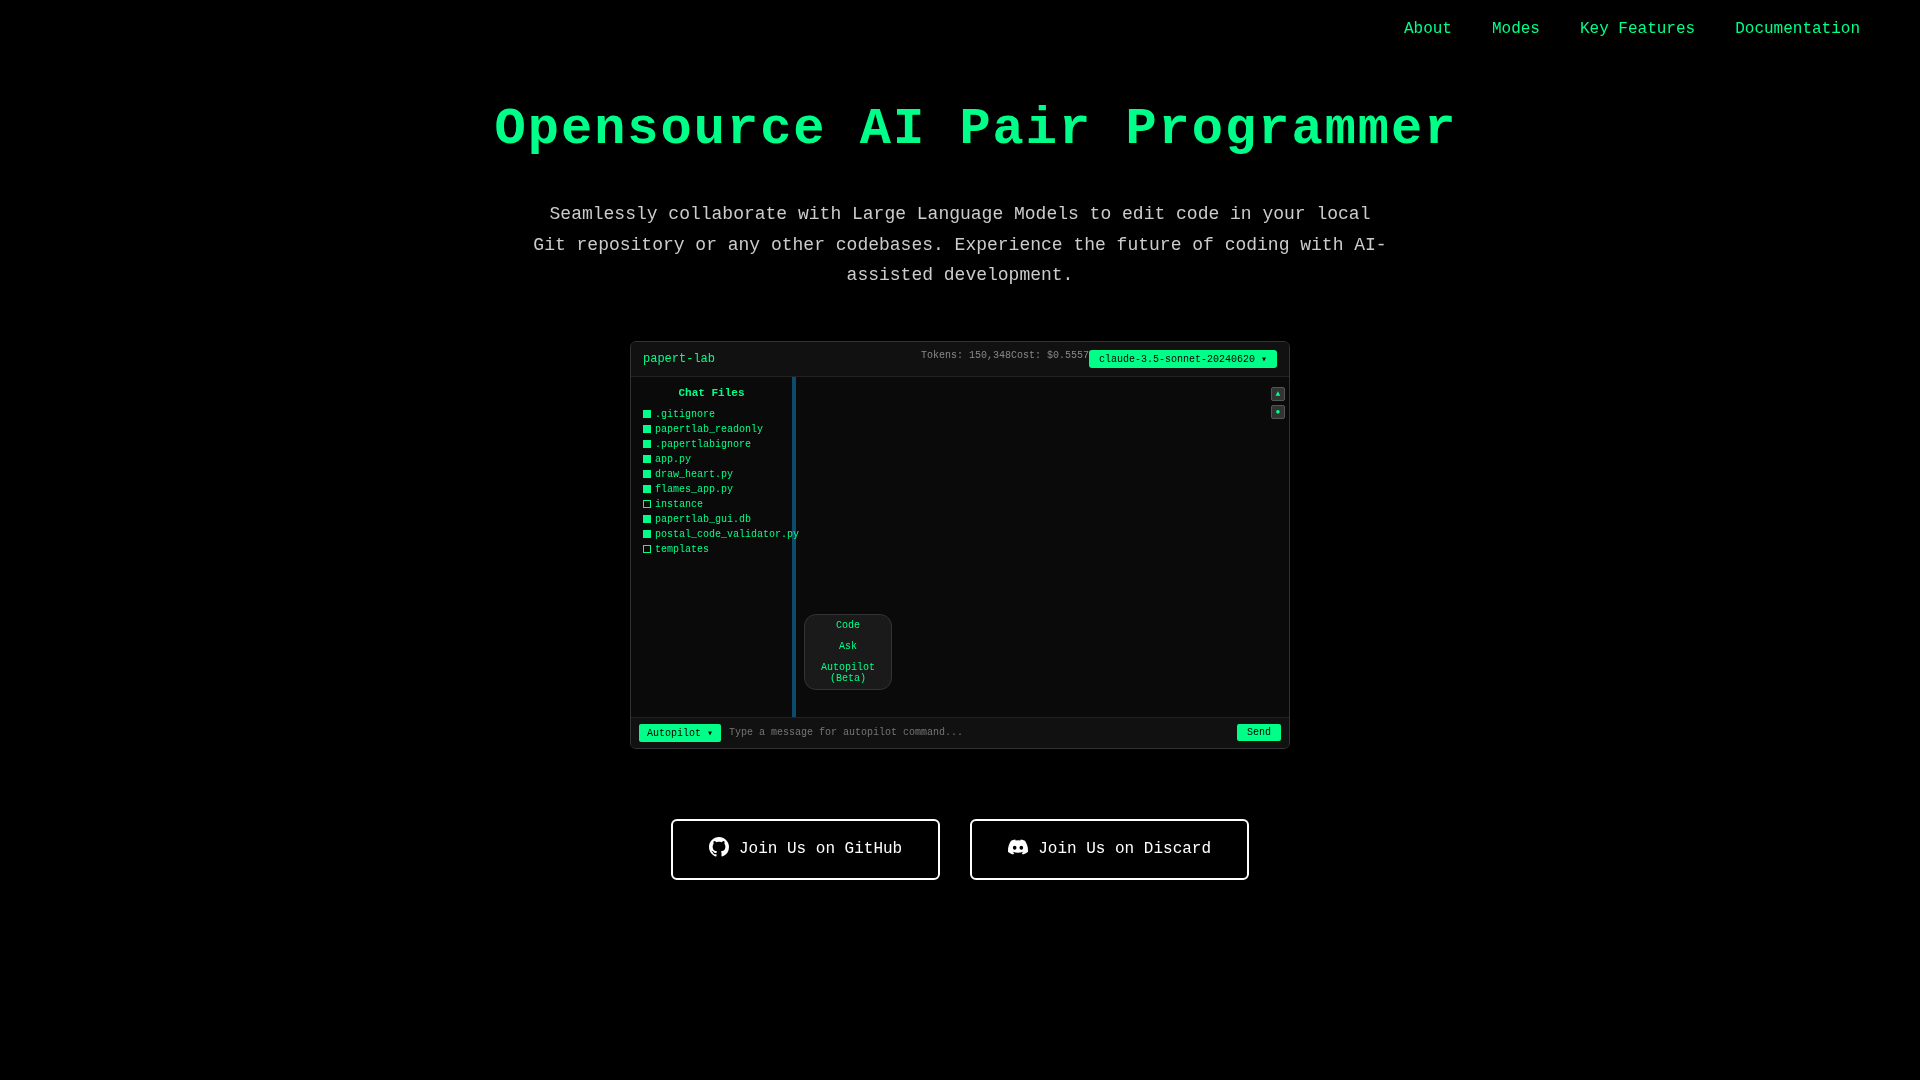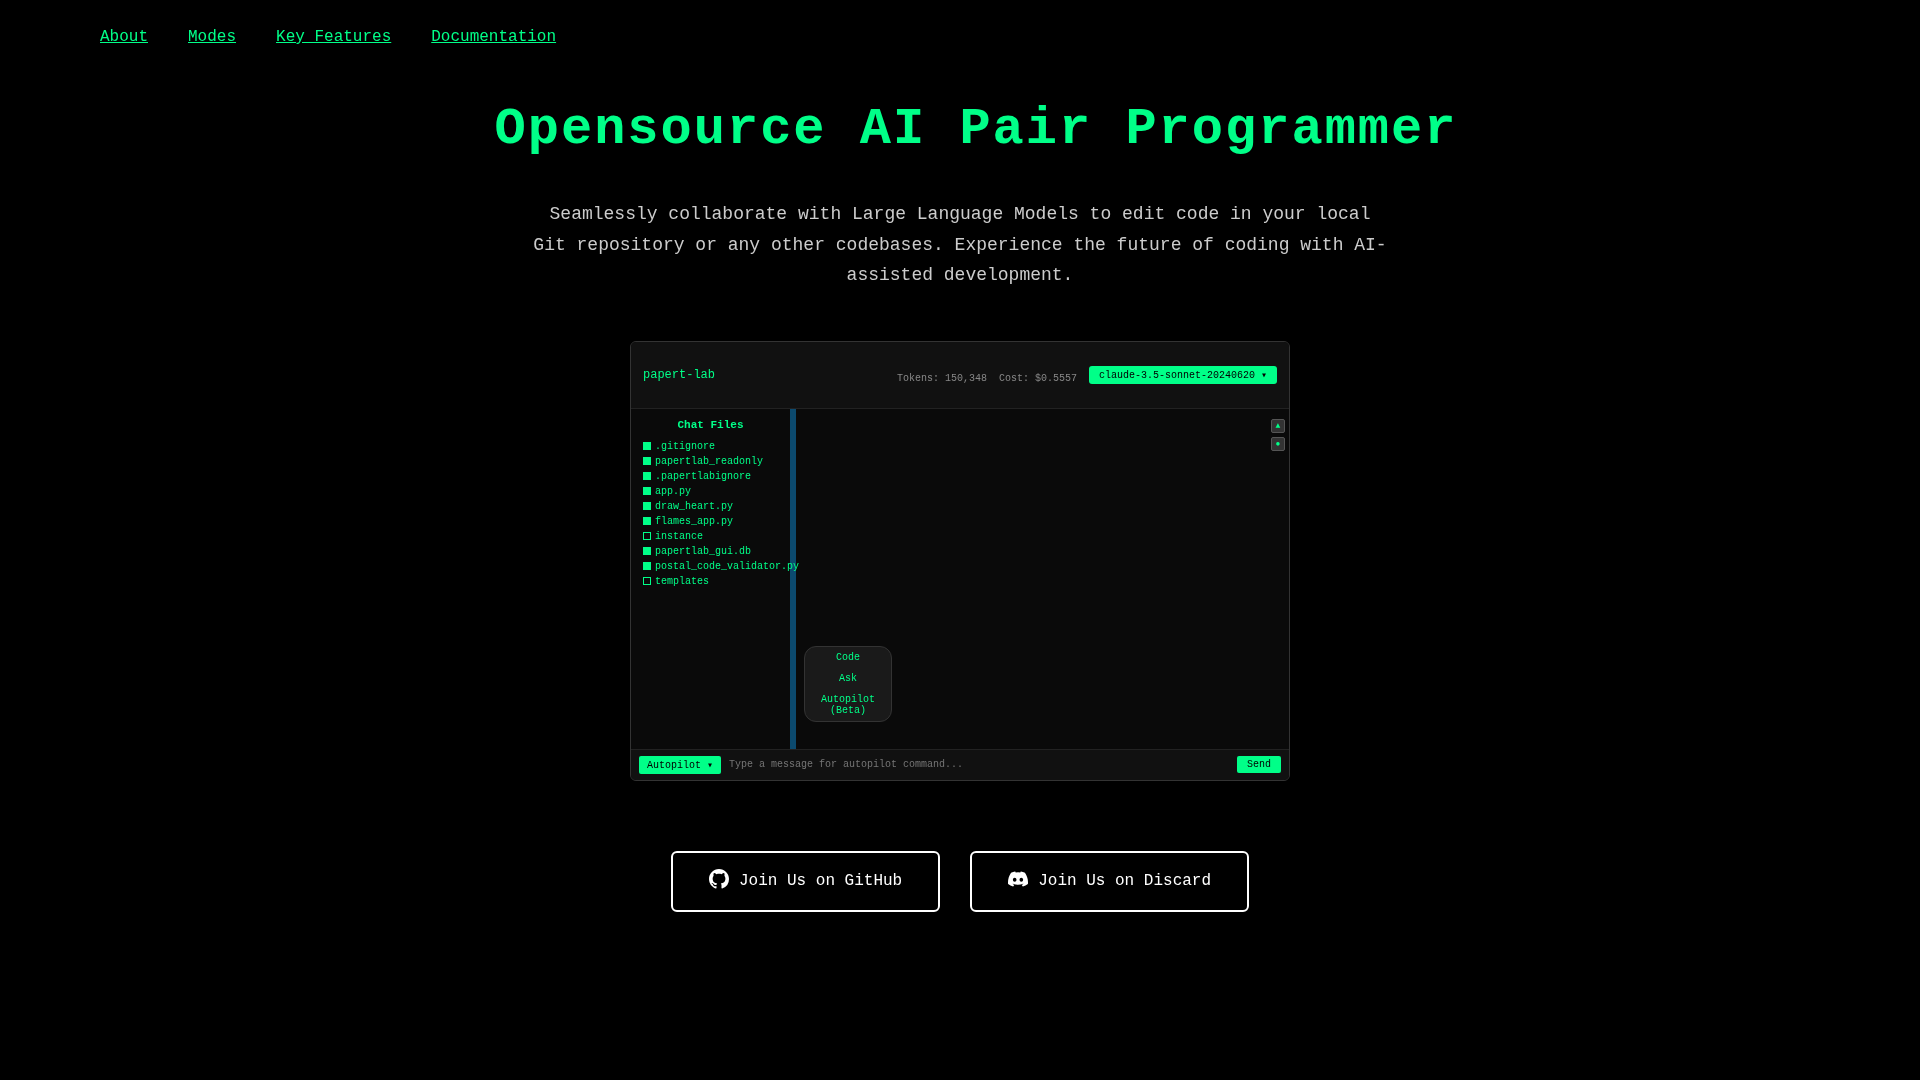--- a/index.html
+++ b/index.html
@@ -13,24 +13,24 @@
       overflow-x: hidden;
     }
 
     
     nav {
       position: fixed;
       top: 0;
       left: 0;
       right: 0;
       display: flex;
-      align-items: center;
-      padding: 28px 60px;
+      justify-content: flex-end;
+      align-items: center;
+      padding: 20px 60px;
       z-index: 100;
-      text-decoration: underline;
     }
 
     nav a {
       color: #00ff88;
       text-decoration: none;
       margin-left: 40px;
       font-size: 16px;
       font-family: 'Courier New', Courier, monospace;
       cursor: pointer;
     }
@@ -68,21 +68,21 @@
       width: 660px;
       border: 1px solid #333;
       border-radius: 6px;
       background: #0a0a0a;
       margin-bottom: 60px;
       overflow: hidden;
     }
 
     .terminal-header {
       background: #111;
-      padding: 24px 12px;
+      padding: 8px 12px;
       display: flex;
       justify-content: space-between;
       align-items: center;
       border-bottom: 1px solid #222;
     }
 
     .terminal-title {
       color: #00ff88;
       font-size: 12px;
     }
@@ -103,21 +103,21 @@
       cursor: pointer;
     }
 
     .terminal-body {
       display: flex;
       height: 340px;
     }
 
     .terminal-sidebar {
       width: 165px;
-      border-right: 6px solid #0c4a6e;
+      border-right: 4px solid #0c4a6e;
       padding: 10px 8px;
       flex-shrink: 0;
     }
 
     .sidebar-header {
       color: #00ff88;
       font-size: 11px;
       margin-bottom: 8px;
       font-weight: bold;
     }
@@ -293,21 +293,21 @@
 </nav>
 
 <div class="hero">
   <h1 class="hero-title">Opensource AI Pair Programmer</h1>
   <p class="hero-subtitle">Seamlessly collaborate with Large Language Models to edit code in your local Git repository or any other codebases. Experience the future of coding with AI-assisted development.</p>
 
   <div class="terminal-wrapper">
 
     <div class="terminal-header">
       <span class="terminal-title">papert-lab</span>
-      <div style="display:flex; align-items:flex-end; gap:12px;">
+      <div style="display:flex; align-items:flex-start; ">
         <span class="terminal-info">Tokens: 150,348</span>
         <span class="terminal-info">Cost: $0.5557</span>
         <button class="terminal-model-btn">claude-3.5-sonnet-20240620 ▾</button>
       </div>
     </div>
 
     <div class="terminal-body">
 
       <div class="terminal-sidebar">
         <div class="sidebar-header">Chat Files</div>

